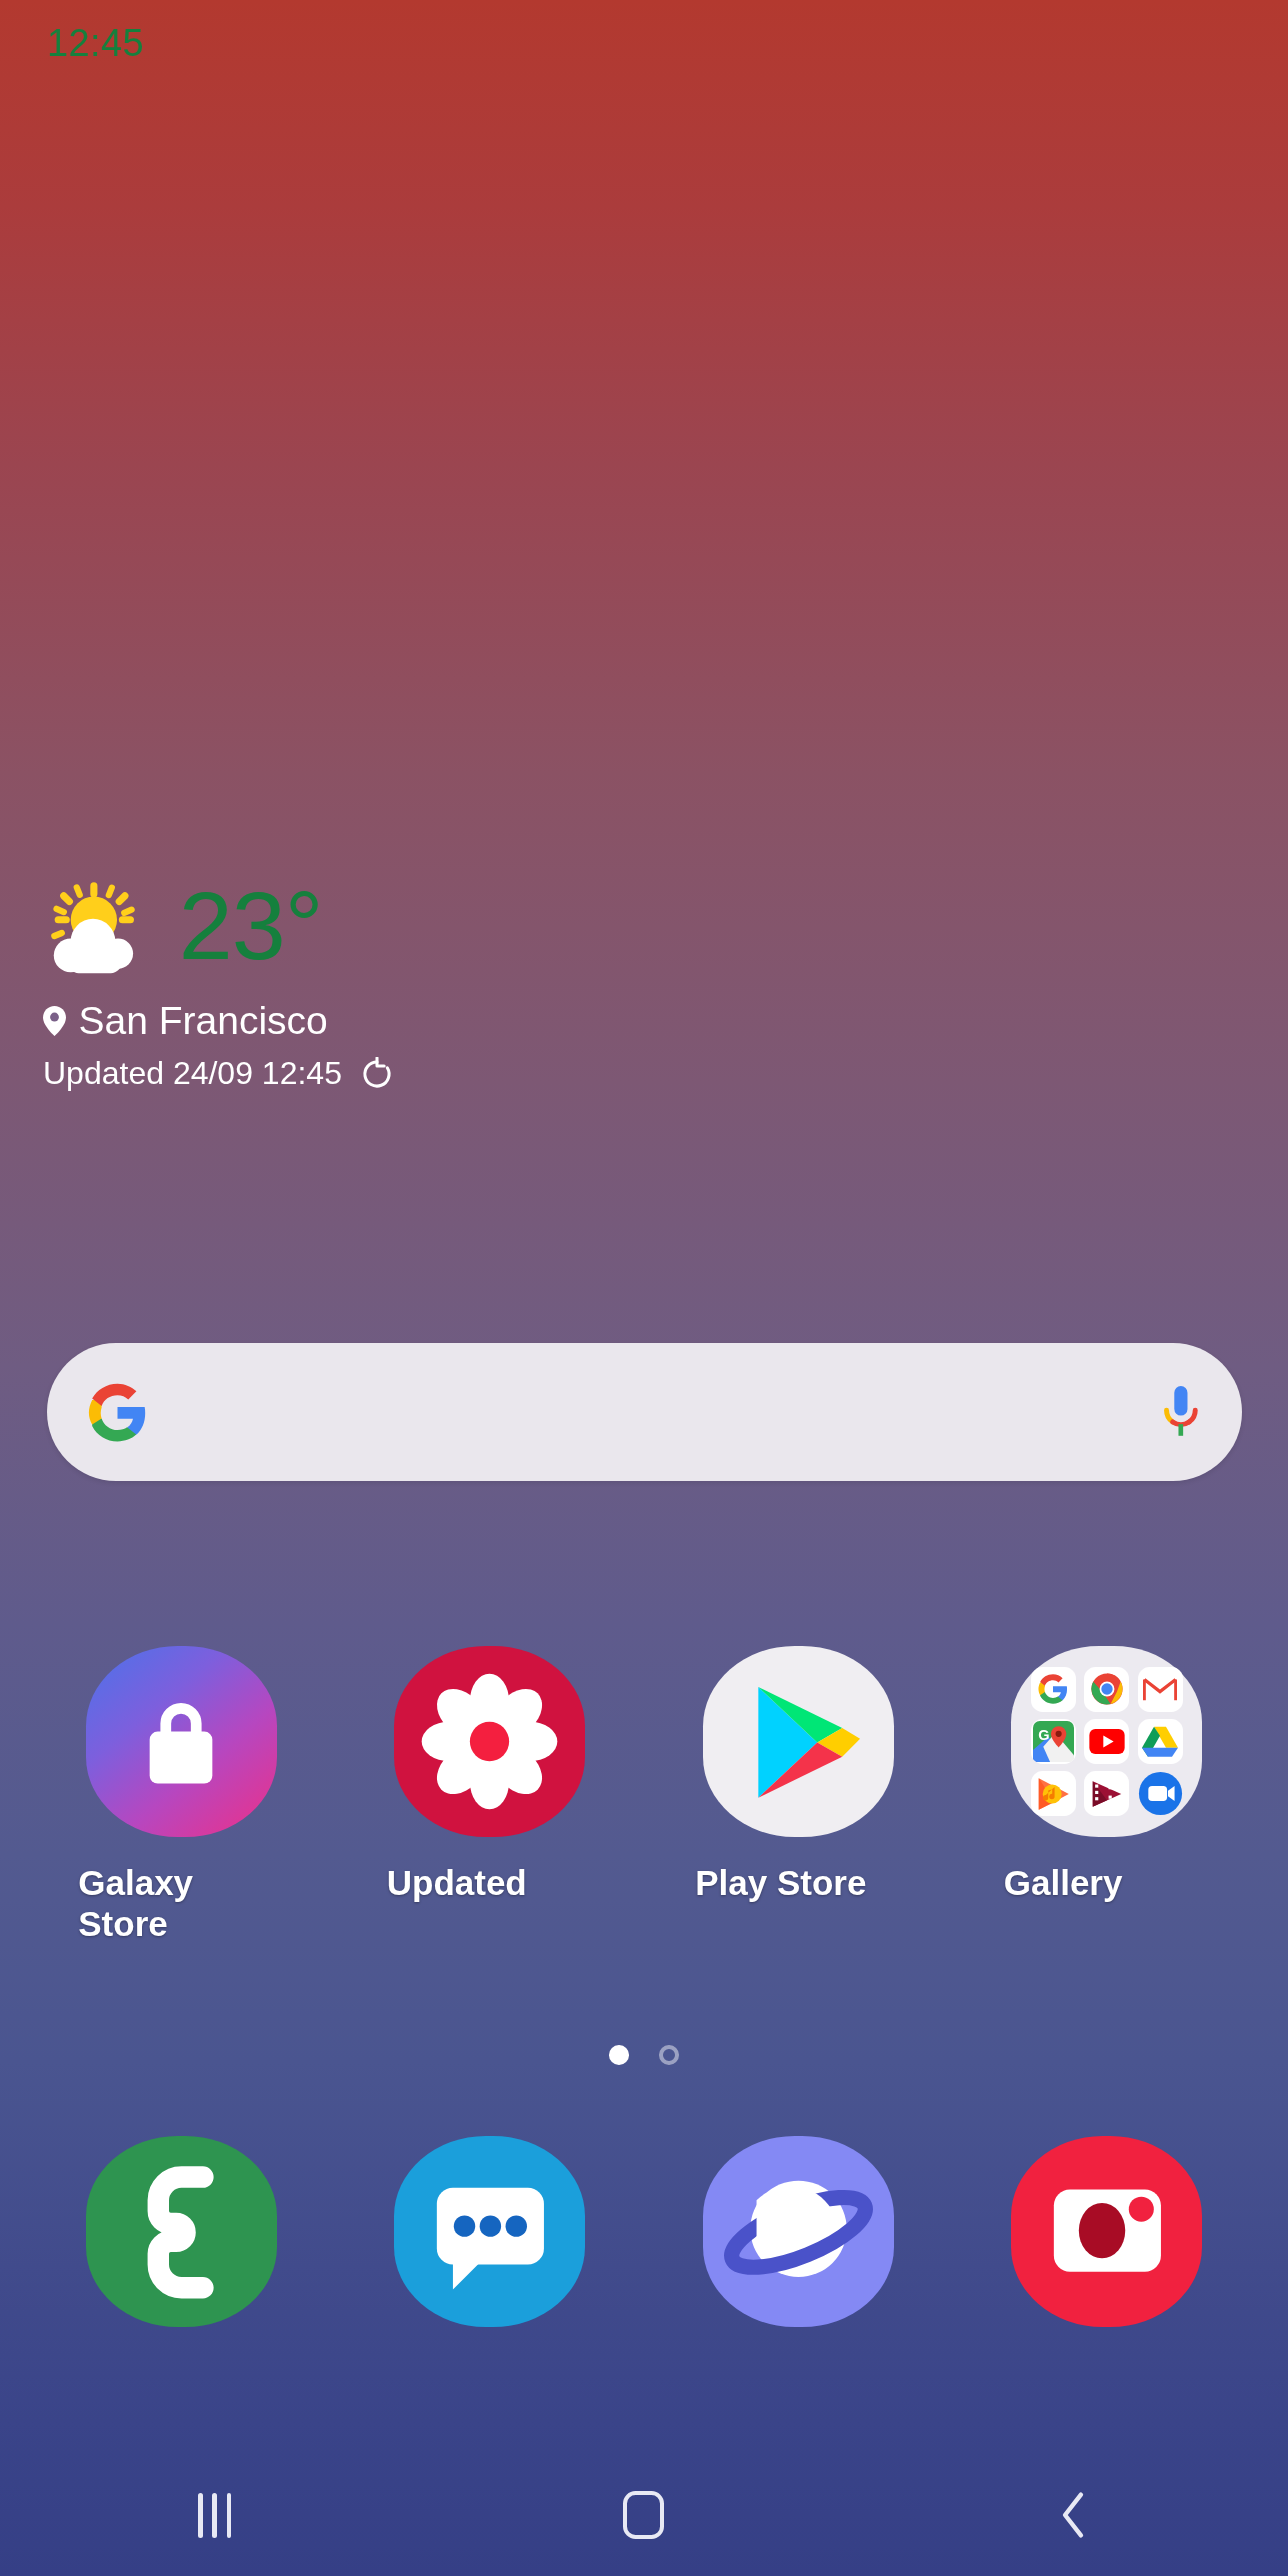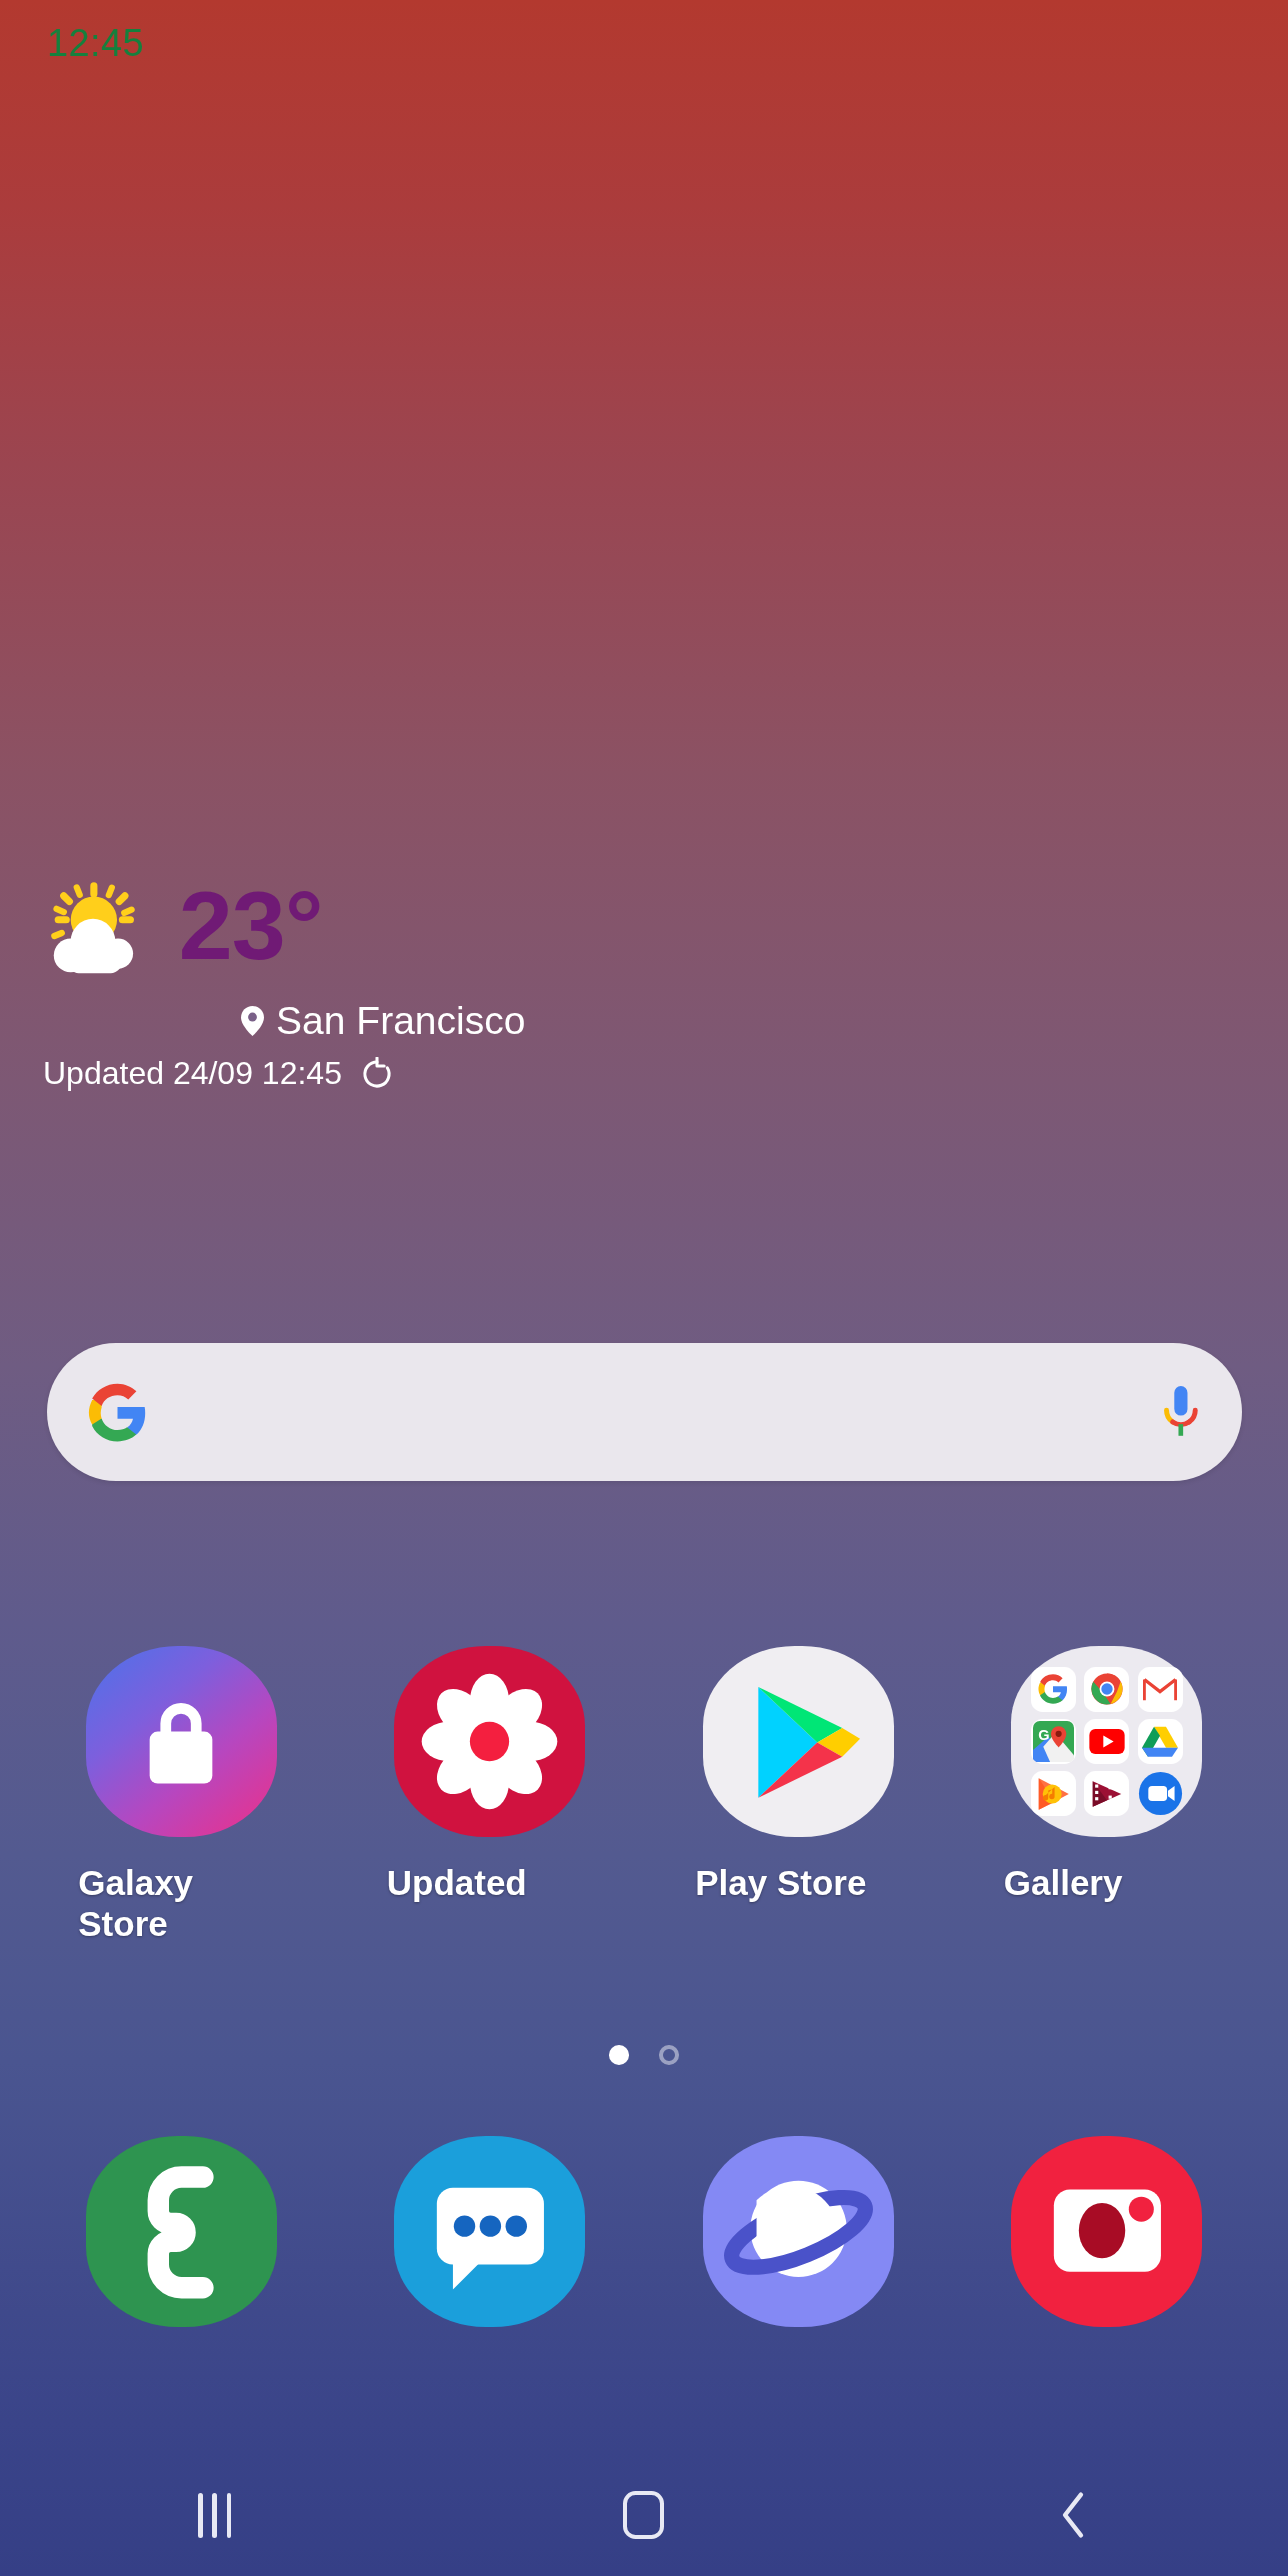--- a/index.html
+++ b/index.html
@@ -33,25 +33,25 @@
     letter-spacing:0.4px;
   }
 
   
   .weather {
     position:absolute; left:43px; top:872px; width:680px;
   }
   .weather-top { display:flex; align-items:center; height:107px; }
   .wx-icon { width:116px; height:98px; position:relative; flex:none; }
   .wx-temp {
-    color:#701a75; font-size:97px; font-weight:700; line-height:1;
+    color:#15803d; font-size:97px; font-weight:400; line-height:1;
     margin-left:19.7px; letter-spacing:-0.9px;
   }
   .weather-loc {
-    display:flex; align-items:center; margin-top:19.7px; gap:12.5px;justify-content:center;
+    display:flex; align-items:center; margin-top:19.7px; gap:12.5px;
   }
   .pin-icon { width:23px; height:30px; flex:none; }
   .loc-name { color:#ffffff; font-size:39px; font-weight:400; }
   .weather-upd {
     display:flex; align-items:center; gap:18px; margin-top:12.5px;
   }
   .upd-text { color:#ffffff; font-size:32px; font-weight:400; }
   .refresh-icon { width:34px; height:34px; flex:none; }
 
   

